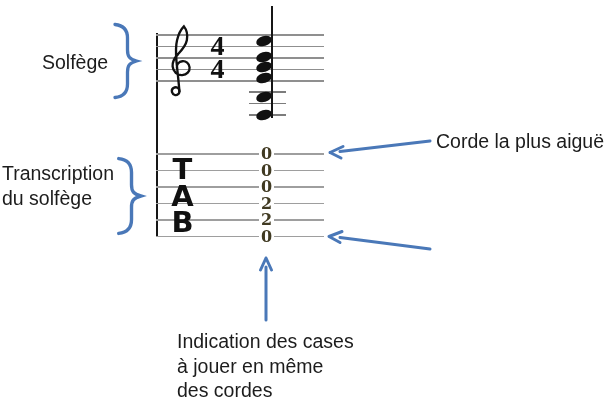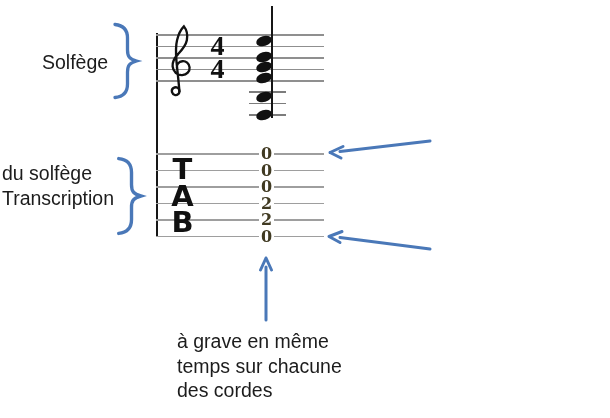--- a/index.html
+++ b/index.html
@@ -29,22 +29,22 @@
 
 <div class="canvas">
 
   <div class="lbl" style="left:42px;top:50px;">Solfège</div>
 
   <svg style="left:109px;top:22px;" width="36" height="78" viewBox="0 0 30 78">
     <path class="blue-stroke" stroke-width="3.3" stroke-linecap="round" d="M3 2.5 C13 3.5 15.5 9 15.5 16 L15.5 28 C15.5 34.5 17.5 37 24.5 39 C17.5 41 15.5 43.5 15.5 50 L15.5 62 C15.5 69 13 74.5 3 75.5"></path>
   </svg>
 
   <div class="lbl stack" style="left:2px;top:161px;">
+    <span>Transcription</span>
     <span>du solfège</span>
-    <span>Transcription</span>
   </div>
 
   <svg style="left:112px;top:156px;" width="38" height="80" viewBox="0 0 30 78">
     <path class="blue-stroke" stroke-width="3.3" stroke-linecap="round" d="M3 2.5 C13 3.5 15.5 9 15.5 16 L15.5 28 C15.5 34.5 17.5 37 24.5 39 C17.5 41 15.5 43.5 15.5 50 L15.5 62 C15.5 69 13 74.5 3 75.5"></path>
   </svg>
 
   <div class="barline" style="left:156px;top:33px;height:204px;"></div>
 
   <div>
     <div class="hline" style="left:156px;top:34px;width:168px;"></div>
@@ -90,35 +90,36 @@
     <div>B</div>
   </div>
 
   <div class="fret" style="top:145px;">0</div>
   <div class="fret" style="top:162px;">0</div>
   <div class="fret" style="top:178px;">0</div>
   <div class="fret" style="top:195px;">2</div>
   <div class="fret" style="top:211px;">2</div>
   <div class="fret" style="top:228px;">0</div>
 
+  <div class="lbl" style="left:436px;top:129px;">Corde la plus aiguë</div>
 
   <svg style="left:326px;top:135px;" width="108" height="26" viewBox="0 0 108 26">
     <path class="blue-stroke" stroke-width="3" stroke-linecap="round" d="M104 6 L14 16.5"></path>
     <path class="blue-stroke" stroke-width="3" stroke-linecap="round" d="M4 17.5 L17 11.5 M4 17.5 L15 23"></path>
   </svg>
 
   <svg style="left:326px;top:228px;" width="108" height="26" viewBox="0 0 108 26">
     <path class="blue-stroke" stroke-width="3" stroke-linecap="round" d="M104 21 L14 9.5"></path>
     <path class="blue-stroke" stroke-width="3" stroke-linecap="round" d="M3 8.5 L16 3.5 M3 8.5 L14 14.5"></path>
   </svg>
 
   <svg style="left:254px;top:254px;" width="24" height="70" viewBox="0 0 24 70">
     <path class="blue-stroke" stroke-width="3" stroke-linecap="round" d="M12 66 L12 13"></path>
     <path class="blue-stroke" stroke-width="3" stroke-linecap="round" d="M12 4 L6.5 16 M12 4 L17.5 16"></path>
   </svg>
 
   <div class="lbl stack" style="left:177px;top:329px;">
-    <span>à grave en même</span>
-    <span>temps sur chacune</span>
+    <span>Indication des cases</span>
+    <span>à jouer en même</span>
     <span>des cordes</span>
   </div>
 
 </div>
 
 </body></html>

